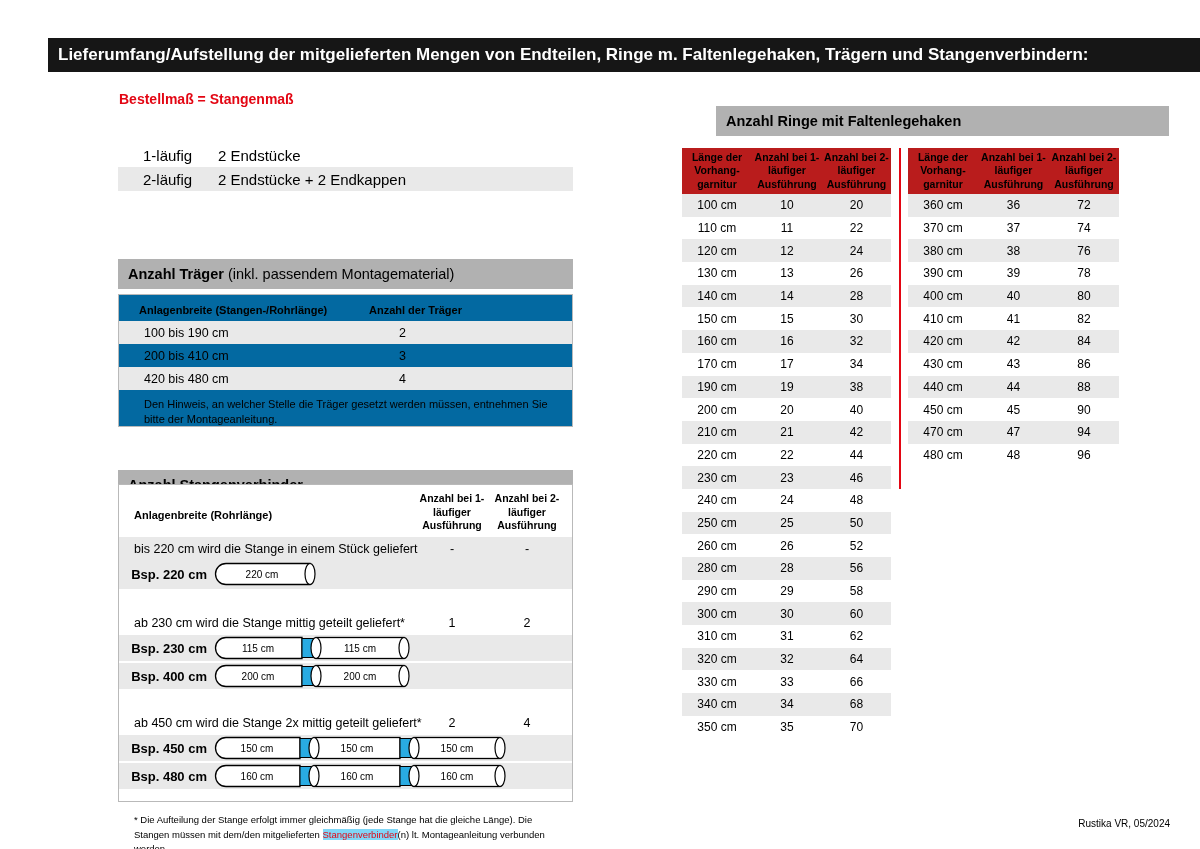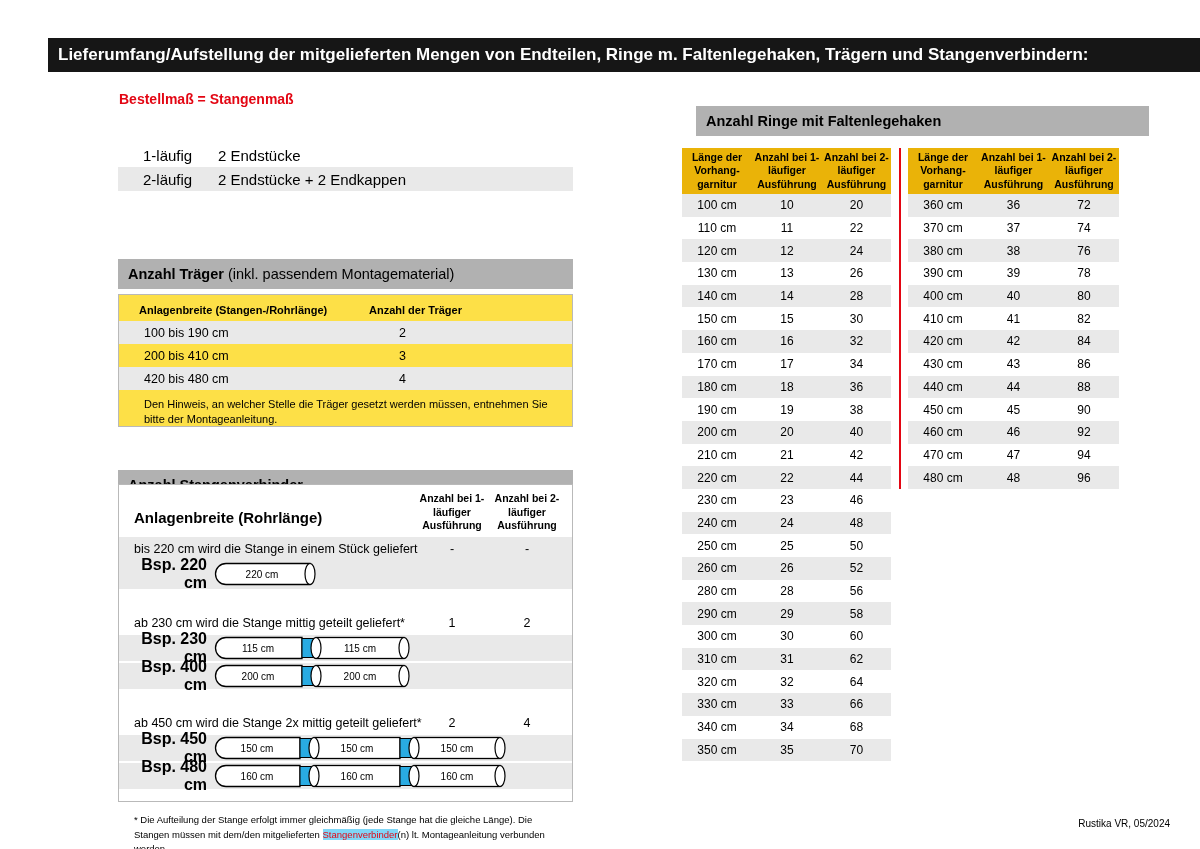--- a/index.html
+++ b/index.html
@@ -12,64 +12,64 @@
     line-height:34px;padding-left:10px;white-space:nowrap}
 
   .subtitle{position:absolute;left:119px;top:91px;font-size:14px;font-weight:bold;color:var(--red,#e30613)}
 
   .gray-header{position:absolute;height:30px;background:var(--gray,#b1b1b1);
     font-size:14.5px;font-weight:bold;line-height:30px;padding-left:10px;white-space:nowrap}
   .gray-header .normal{font-weight:normal}
   .gh-endteile{left:118px;top:122px;width:455px}
   .gh-traeger{left:118px;top:259px;width:455px}
   .gh-verbinder{left:118px;top:470px;width:455px}
-  .gh-ringe{left:696px;top:106px;width:453px}
+  .gh-ringe{left:716px;top:106px;width:453px}
 
   .endteile-table{position:absolute;left:118px;top:143px;width:455px;font-size:15px}
   .endteile-row{display:flex;height:24px;align-items:center;padding-left:25px}
   .endteile-row:nth-child(2){background:var(--stripe,#e9e9e9)}
   .endteile-row .lab{width:75px;flex:none}
 
   .traeger-box{position:absolute;left:118px;top:294px;width:455px;height:133px;
-    border:1px solid #b9b9b9;background:#fde047}
+    border:1px solid #b9b9b9;background:#0369a1}
   .traeger-cols{display:flex;padding:9px 0 5px 20px;font-size:11px;font-weight:bold}
   .traeger-cols .c1{width:230px;flex:none}
   .traeger-row{display:flex;height:23px;align-items:center;padding-left:25px;font-size:12.5px}
   .traeger-row .range{width:255px;flex:none}
   .traeger-row:nth-child(even){background:var(--stripe,#e9e9e9)}
   .traeger-note{padding:7px 16px 0 25px;font-size:11px;line-height:1.35}
 
   .verbinder-box{position:absolute;left:118px;top:484px;width:455px;height:318px;
     border:1px solid #b9b9b9;background:#fff;padding-top:52px}
-  .vb-collabel{position:absolute;left:15px;top:24px;font-size:15px;font-weight:bold}
+  .vb-collabel{position:absolute;left:15px;top:24px;font-size:11px;font-weight:bold}
   .vb-colhead{position:absolute;top:7px;width:90px;text-align:center;font-size:10.5px;font-weight:bold;line-height:1.3}
   .vb-colhead.c1{left:288px}
   .vb-colhead.c2{left:363px}
   .vb-section{margin-bottom:24px}
   .vb-section.first{background:var(--stripe,#e9e9e9);padding:2px 0}
   .vb-line{position:relative;height:20px;line-height:20px;font-size:12.5px}
   .vb-text{padding-left:15px}
   .vb-c1,.vb-c2{position:absolute;width:90px;text-align:center;top:0}
   .vb-c1{left:288px}
   .vb-c2{left:363px}
   .vb-example{height:26px;margin-top:2px;display:flex;align-items:center;background:var(--stripe,#e9e9e9)}
-  .vb-label{width:95px;text-align:right;font-weight:bold;font-size:16px;padding-right:7px;flex:none}
+  .vb-label{width:95px;text-align:right;font-weight:bold;font-size:13px;padding-right:7px;flex:none}
   .rod{flex:none;display:block}
   .rod-body{fill:#fff;stroke:#000;stroke-width:1.3}
   .rod-conn{fill:var(--blue,#29abe2);stroke:#000;stroke-width:1}
   .rod-ell{fill:#fff;stroke:#000;stroke-width:1.2}
   .rod-text{font-size:10px;fill:#000;text-anchor:middle;font-family:"Liberation Sans",sans-serif}
   .vb-footnote{margin-top:6px;padding:0 14px 0 15px;font-size:9.5px;line-height:1.55}
   .vb-highlight{background:var(--hl,#7fd6f7);color:var(--red,#e30613)}
 
   .ring-table{position:absolute;border-collapse:collapse;table-layout:fixed;background:#fff}
   .ring-left{left:682px;top:148px;width:209px}
   .ring-right{left:908px;top:148px;width:211px}
   .ring-table th{font-size:10.5px;font-weight:bold;text-align:center;vertical-align:middle;
-    height:46px;line-height:1.25;padding:0 2px;background:#eab308}
+    height:46px;line-height:1.25;padding:0 2px;background:#b91c1c}
   .ring-table td{font-size:12px;text-align:center;height:22.7px;padding:0;vertical-align:middle}
   .ring-table tbody tr:nth-child(odd) td{background:var(--stripe,#e9e9e9)}
   .ring-divider{position:absolute;left:899px;top:148px;width:1.5px;height:341px;background:var(--red,#e30613)}
 
   .footer{position:absolute;right:30px;top:818px;font-size:10px}
 </style>
 </head>
 <body>
 
 <div class="page">
@@ -243,25 +243,20 @@
           <td>160 cm</td>
           <td>16</td>
           <td>32</td>
         </tr>
         <tr>
           <td>170 cm</td>
           <td>17</td>
           <td>34</td>
         </tr>
         <tr>
-          <td>180 cm</td>
-          <td>18</td>
-          <td>36</td>
-        </tr>
-        <tr>
           <td>190 cm</td>
           <td>19</td>
           <td>38</td>
         </tr>
         <tr>
           <td>200 cm</td>
           <td>20</td>
           <td>40</td>
         </tr>
         <tr>
@@ -397,25 +392,20 @@
           <td>440 cm</td>
           <td>44</td>
           <td>88</td>
         </tr>
         <tr>
           <td>450 cm</td>
           <td>45</td>
           <td>90</td>
         </tr>
         <tr>
-          <td>460 cm</td>
-          <td>46</td>
-          <td>92</td>
-        </tr>
-        <tr>
           <td>470 cm</td>
           <td>47</td>
           <td>94</td>
         </tr>
         <tr>
           <td>480 cm</td>
           <td>48</td>
           <td>96</td>
         </tr>
       </tbody>

